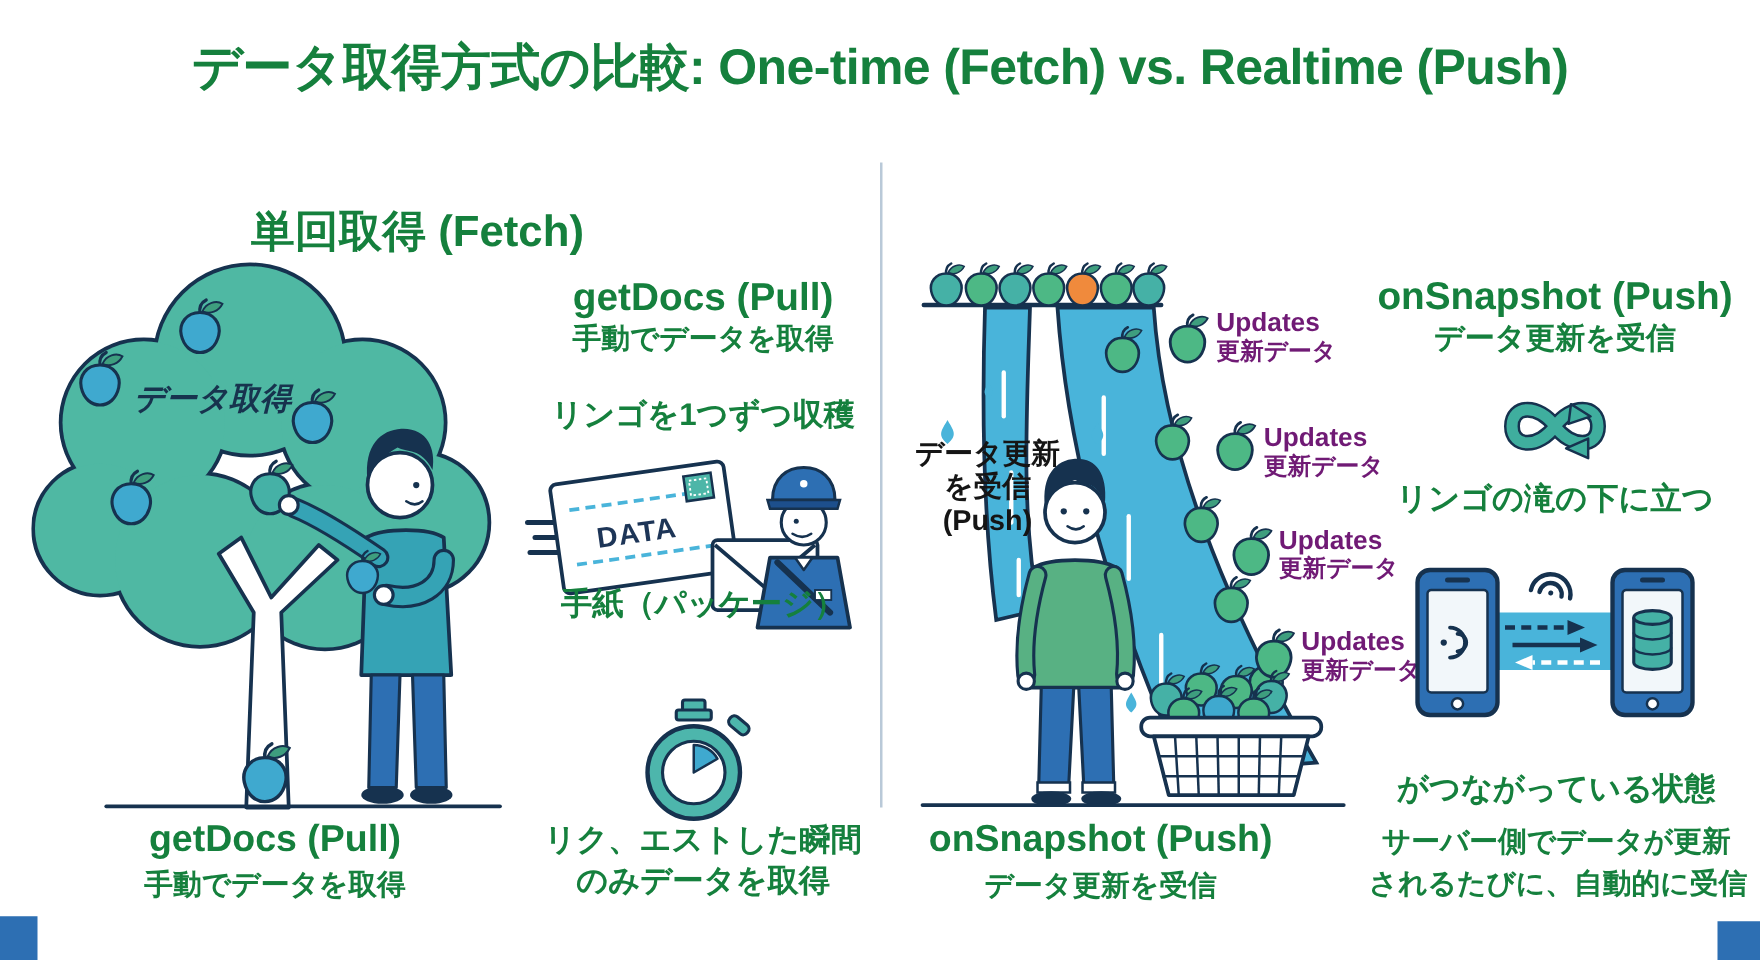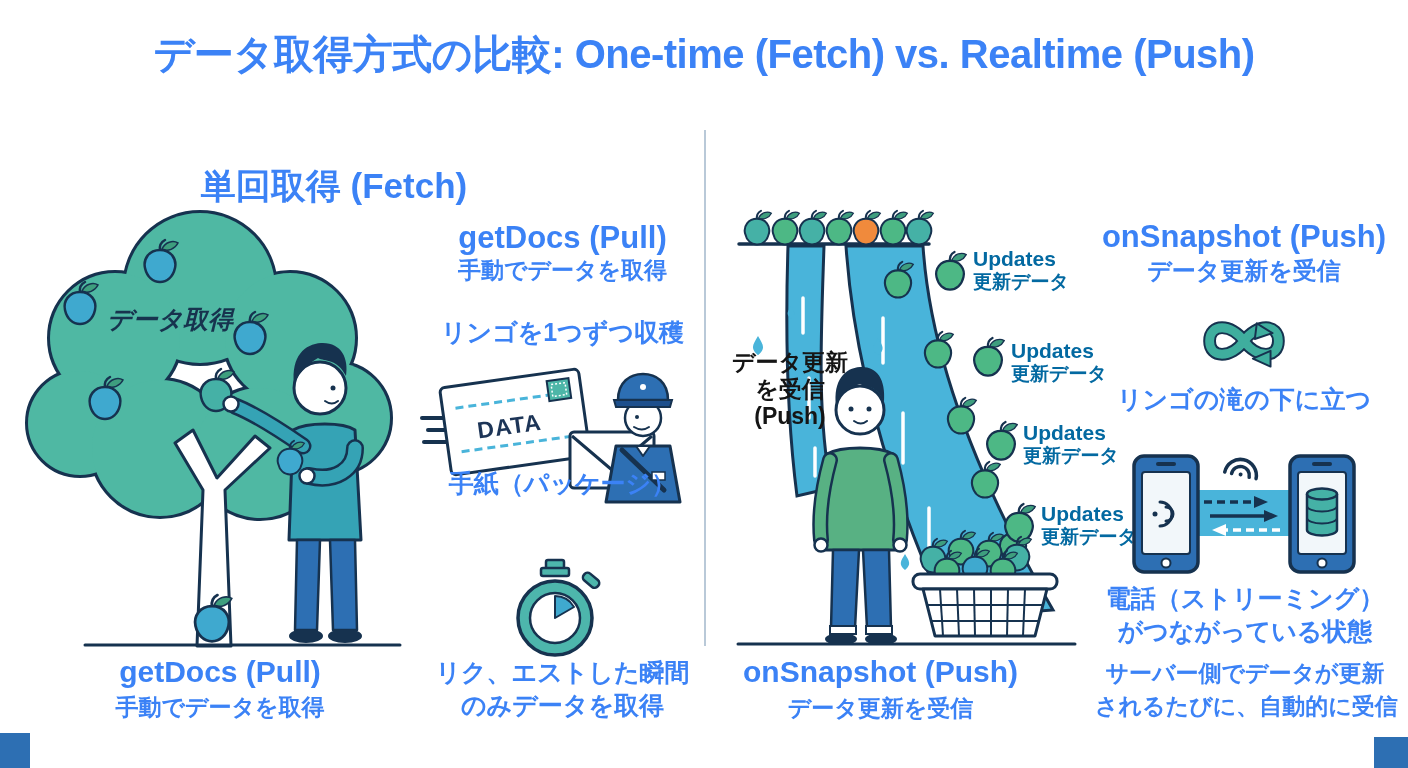--- a/index.html
+++ b/index.html
@@ -1,33 +1,33 @@
 <!DOCTYPE html>
 <html><head>
 <meta charset="utf-8">
 <style>
   html,body{margin:0;padding:0;background:#fff;}
   .canvas{position:relative;width:1408px;height:768px;background:#ffffff;overflow:hidden;
           font-family:"Liberation Sans","DejaVu Sans",sans-serif;color:#151515;}
   .abs{position:absolute;}
-  .txt{position:absolute;text-align:center;color:#3b82f6;white-space:nowrap;line-height:1.2;}
+  .txt{position:absolute;text-align:center;color:#15803d;white-space:nowrap;line-height:1.2;}
   .w800{font-weight:800;}
   .w700{font-weight:700;}
   .title{font-size:40px;letter-spacing:-0.5px;}
   .heading{font-size:35px;}
   .method-title{font-size:31px;}
   .method-sub{font-size:23px;}
   .analogy{font-size:25px;}
   .cap{font-size:25px;}
   .big-cap{font-size:30px;}
   .sub-cap{font-size:23px;}
   .note{font-size:23px;}
   .tree-label{font-size:25px;line-height:1.3;color:#17334e;}
   .push-label{font-size:23px;line-height:1.18;color:#151515;}
-  .upd{position:absolute;text-align:left;color:#0369a1;line-height:1.12;}
+  .upd{position:absolute;text-align:left;color:#701a75;line-height:1.12;}
   .upd .en{font-size:21px;font-weight:800;}
   .upd .ja{font-size:19px;font-weight:700;}
   .divider{position:absolute;background:#b9c9d8;}
   .corner{position:absolute;background:#2d6fb3;}
   .data-stamp{font-size:23px;font-weight:800;color:#1d3557;letter-spacing:1px;
               transform:rotate(-8deg);text-align:center;}
   svg{display:block;}
 </style>
 </head>
 <body>
@@ -320,21 +320,20 @@
         <path d="M185,76 a15,5.5 0 0 0 30,0" fill="none" stroke="#16324f" stroke-width="2"></path>
       </g>
     </g>
     <g transform="rotate(12 122 26)" stroke="#16324f" stroke-width="3.5" fill="none" stroke-linecap="round">
       <path d="M104,34 A16,16 0 0 1 136,34"></path>
       <path d="M111,34 A9,9 0 0 1 129,34"></path>
       <circle cx="120" cy="33" r="2" fill="#16324f" stroke="none"></circle>
     </g>
   </svg>
 
-  <div class="txt cap w800" style="left:1095px;top:583px;width:300px;">電話（ストリーミング）</div>
   <div class="txt cap w800" style="left:1095px;top:616px;width:300px;">がつながっている状態</div>
 
   <div class="txt note w800" style="left:1095px;top:660px;width:300px;">サーバー側でデータが更新</div>
   <div class="txt note w800" style="left:1095px;top:693px;width:300px;">されるたびに、自動的に受信</div>
 
   <div class="corner" style="left:0;top:733px;width:30px;height:35px;"></div>
   <div class="corner" style="left:1374px;top:737px;width:34px;height:31px;"></div>
 
 </div>
 

